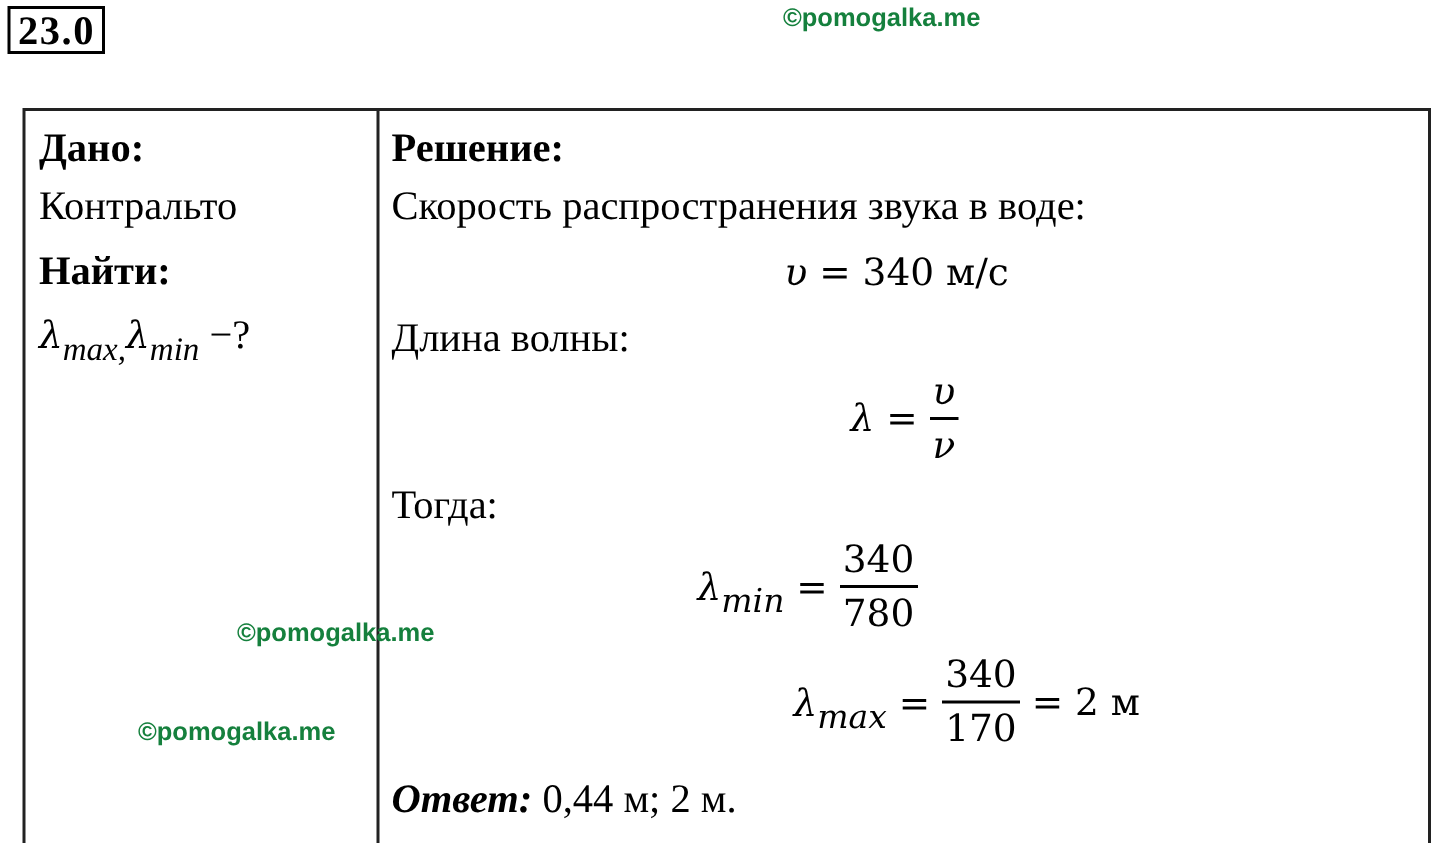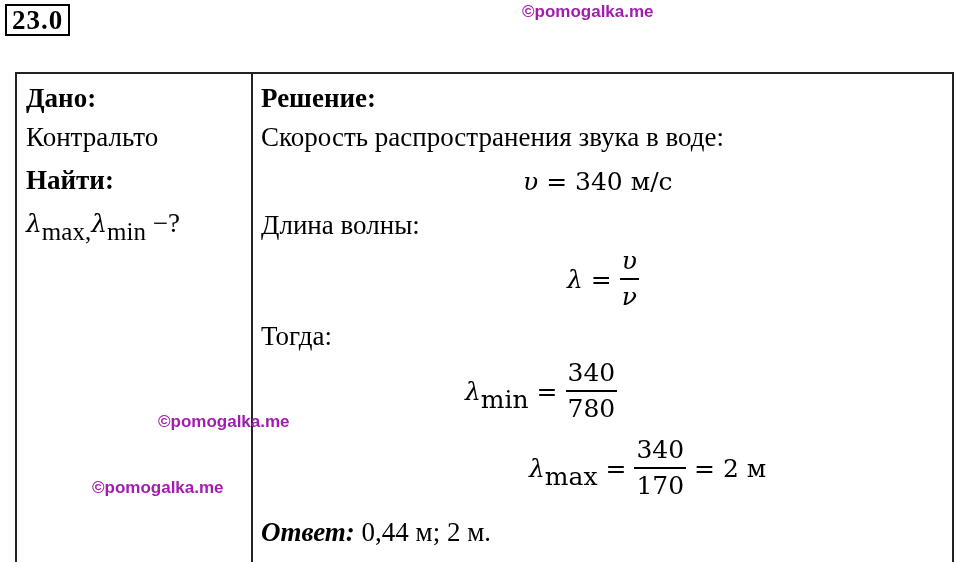--- a/index.html
+++ b/index.html
@@ -1,29 +1,29 @@
 <!DOCTYPE html>
 <html><head>
   <meta charset="utf-8">
   <style>
     html, body { margin: 0; padding: 0; background: #ffffff; }
     body { width: 960px; height: 562px; position: relative; overflow: hidden;
            font-family: "Liberation Serif", "DejaVu Serif", serif; color: #000; }
     .problem-num { position: absolute; left: 5px; top: 4px; border: 2px solid #000;
       font-weight: bold; font-size: 27px; line-height: 28px; padding: 0 5px 0 5px; letter-spacing: 1px; }
     .wm { position: absolute; font-family: "Liberation Sans", "DejaVu Sans", sans-serif;
-      font-weight: bold; font-size: 17px; color: #a21caf; white-space: nowrap; }
+      font-weight: bold; font-size: 17px; color: #15803d; white-space: nowrap; }
     .tbl { position: absolute; left: 15px; top: 72px; width: 939px; height: 556px;
       border: 2px solid #222; box-sizing: border-box; }
     .divider { position: absolute; left: 234px; top: 0; bottom: 0; width: 2px; background: #222; }
     .line { position: absolute; font-size: 27px; line-height: 30px; white-space: nowrap; }
     .b { font-weight: bold; }
     .m { font-family: "DejaVu Serif", serif; font-size: 25px; }
     .mi { font-style: italic; }
-    .sub { font-size: 25px; position: relative; top: 8px; }
+    .sub { font-size: 22px; font-style: italic; position: relative; top: 8px; }
     .frac { display: inline-block; vertical-align: middle; text-align: center; }
     .frac .num, .frac .den { display: block; line-height: 30px; padding: 0 2px; }
     .frac .bar { display: block; height: 2px; background: #000; margin: 2px 0; }
     .eq { position: absolute; font-family: "DejaVu Serif", serif; font-size: 25px; white-space: nowrap; }
   </style>
 </head>
 <body>
 
 <div class="problem-num">23.0</div>
 <div class="wm" style="left:522px; top:2px;">©pomogalka.me</div>

